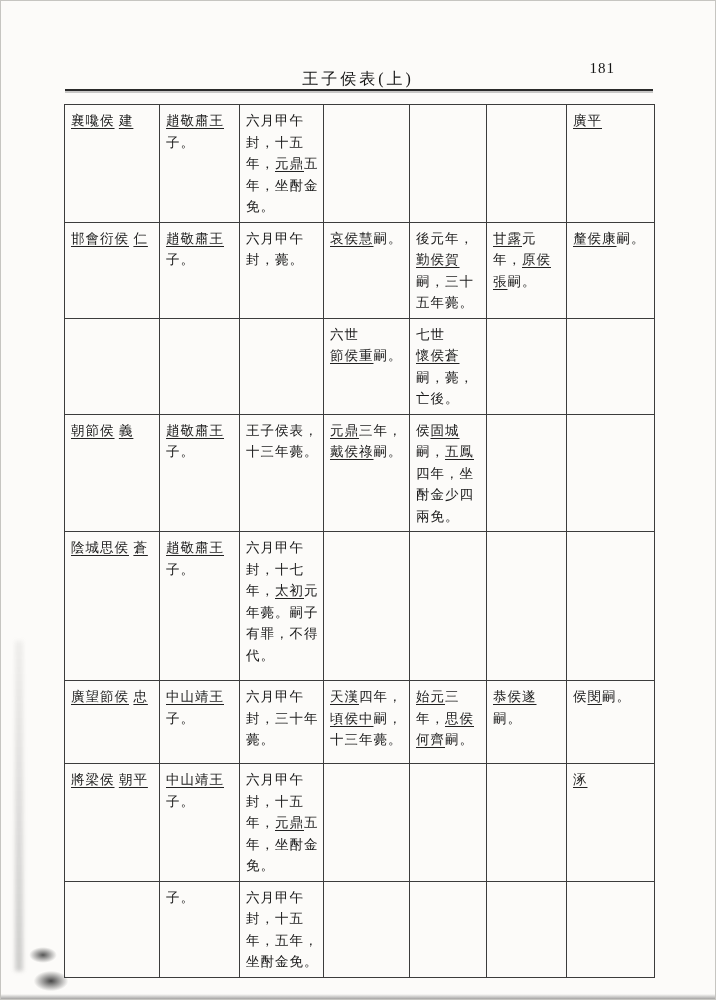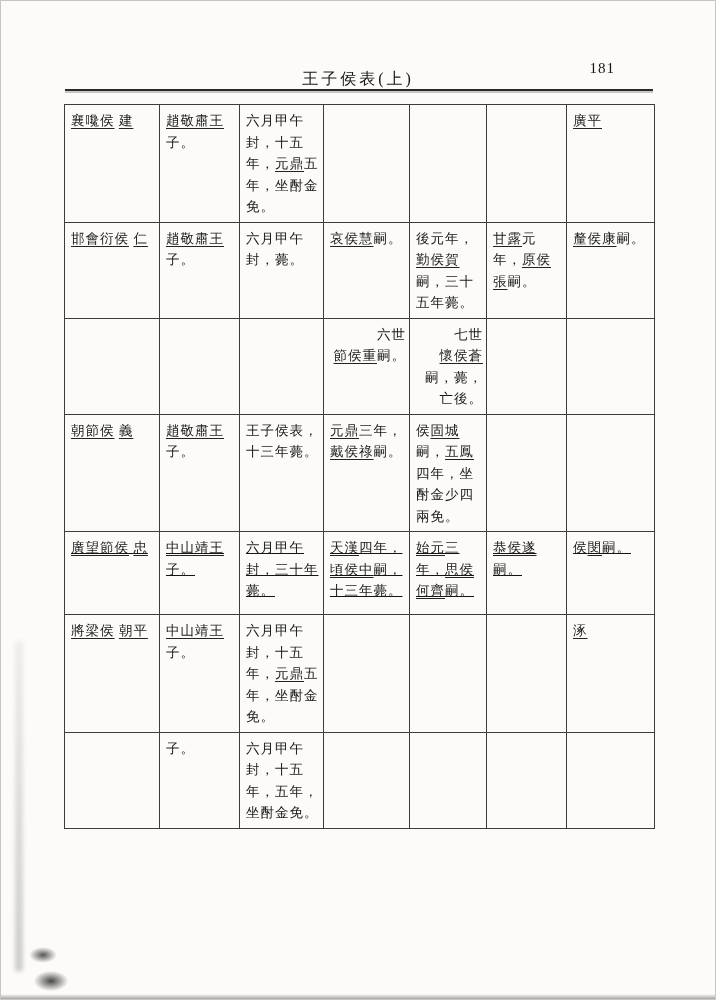--- a/index.html
+++ b/index.html
@@ -71,39 +71,48 @@
         </tr>
         <tr style="height: 75px; margin-left: 32px;">
           <td><span class="u">邯會衍侯</span> <span class="u">仁</span></td>
           <td><span class="u">趙敬肅王</span>子。</td>
           <td>六月甲午封，薨。</td>
           <td><span class="u">哀侯慧</span>嗣。</td>
           <td>後元年，<span class="u">勤侯賀</span>嗣，三十五年薨。</td>
           <td><span class="u">甘露</span>元年，<span class="u">原侯張</span>嗣。</td>
           <td><span class="u">釐侯康</span>嗣。</td>
         </tr>
-        <tr style="height: 81px; text-align: right;">
+        <tr style="height: 81px;">
           <td></td>
           <td></td>
           <td></td>
           <td>六世<br><span class="u">節侯重</span>嗣。</td>
           <td>七世<br><span class="u">懷侯蒼</span>嗣，薨，亡後。</td>
           <td></td>
           <td></td>
         </tr>
         <tr style="height: 75px;">
           <td><span class="u">朝節侯</span> <span class="u">義</span></td>
           <td><span class="u">趙敬肅王</span>子。</td>
           <td>王子侯表，十三年薨。</td>
           <td><span class="u">元鼎</span>三年，<span class="u">戴侯祿</span>嗣。</td>
           <td>侯<span class="u">固城</span>嗣，<span class="u">五鳳</span>四年，坐酎金少四兩免。</td>
           <td></td>
           <td></td>
         </tr>
-        <tr style="height: 83px; text-decoration: underline;">
+        <tr style="height: 149px;">
+          <td><span class="u">陰城思侯</span> <span class="u">蒼</span></td>
+          <td><span class="u">趙敬肅王</span>子。</td>
+          <td>六月甲午封，十七年，<span class="u">太初</span>元年薨。嗣子有罪，不得代。</td>
+          <td></td>
+          <td></td>
+          <td></td>
+          <td></td>
+        </tr>
+        <tr style="height: 83px;">
           <td><span class="u">廣望節侯</span> <span class="u">忠</span></td>
           <td><span class="u">中山靖王</span>子。</td>
           <td>六月甲午封，三十年薨。</td>
           <td><span class="u">天漢</span>四年，<span class="u">頃侯中</span>嗣，十三年薨。</td>
           <td><span class="u">始元</span>三年，<span class="u">思侯何齊</span>嗣。</td>
           <td><span class="u">恭侯遂</span>嗣。</td>
           <td>侯<span class="u">閔</span>嗣。</td>
         </tr>
         <tr style="height: 84px;">
           <td><span class="u">將梁侯</span> <span class="u">朝平</span></td>

